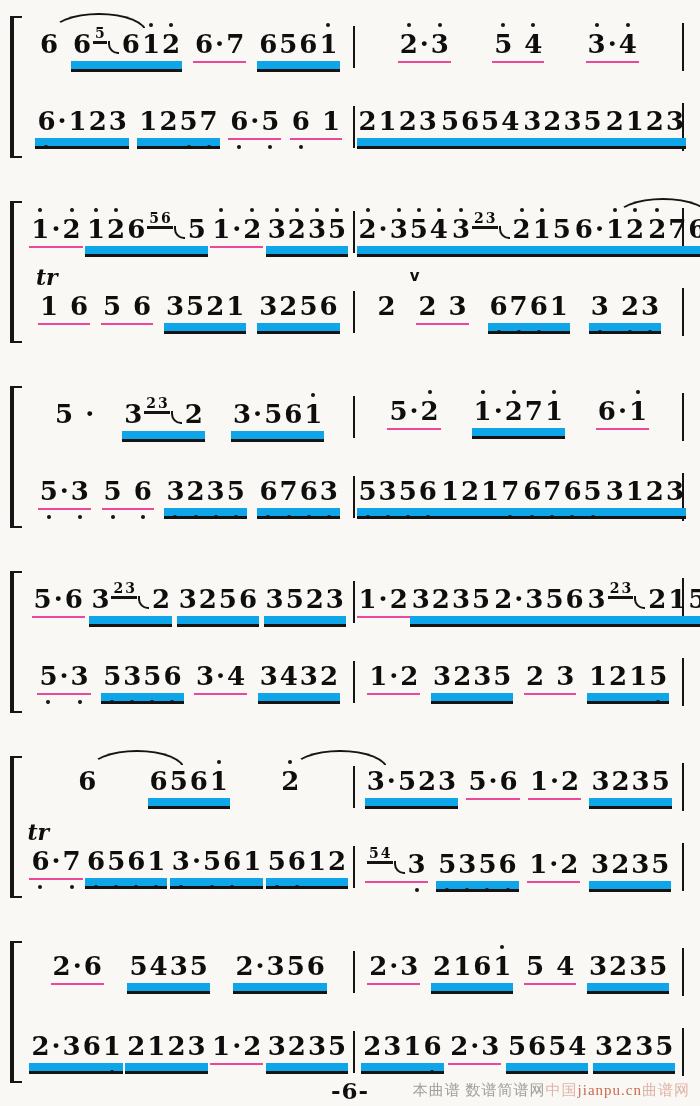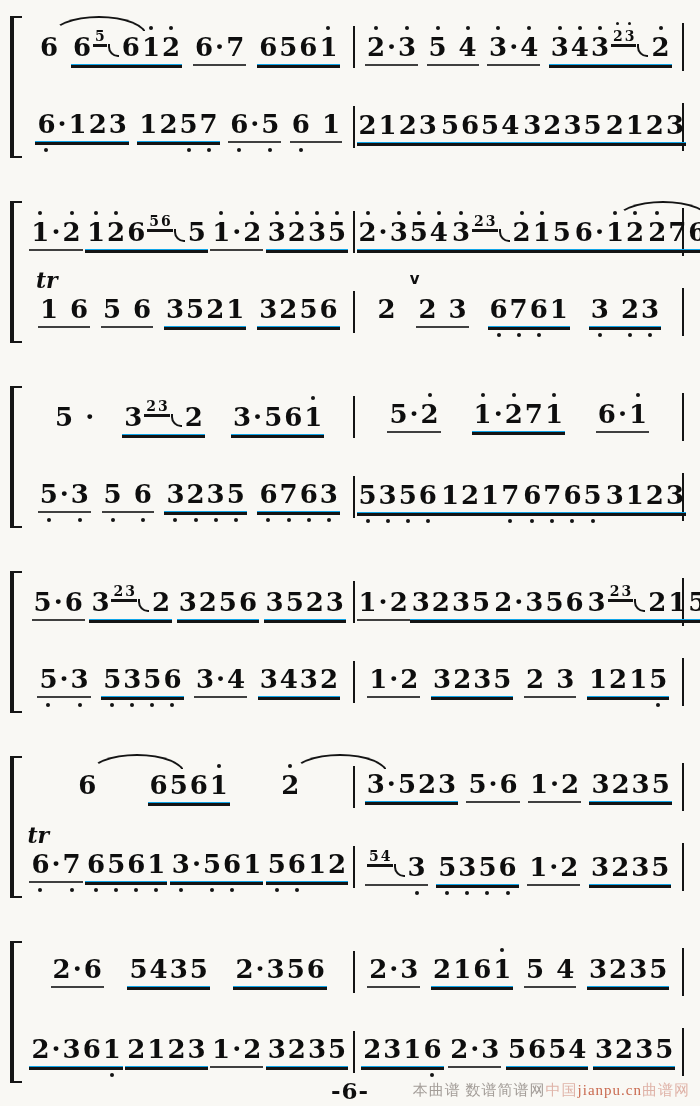--- a/index.html
+++ b/index.html
@@ -12,22 +12,22 @@
   .system:last-of-type{margin-bottom:0;text-align:right;}
   .bracket{flex:0 0 8px;width:8px;border-left:4px solid #161616;
     border-top:2px solid #161616;border-bottom:2px solid #161616;margin:4px 3px 4px 0;}
   .syscontent{flex:1;display:flex;flex-direction:column;justify-content:space-between;min-width:0;}
   .scoreline{display:flex;align-items:center;height:70px;}
   .measure{flex:1;display:flex;justify-content:space-evenly;align-items:baseline;padding:0 2px;min-width:0;}
   .bar{flex:0 0 2px;width:2px;height:42px;background:#141414;}
   .bar.end{height:48px;}
   .tok{position:relative;display:inline-block;font-weight:bold;font-size:26px;line-height:1;white-space:nowrap;}
   .tw{display:inline-block;padding:0 1px 4px;line-height:1;}
-  .tw.u1{border-bottom:2px solid #404040;}
-  .tw.u2{border-bottom:1px solid #0ea5e9;box-shadow:0 3px 0 #141414;}
+  .tw.u1{border-bottom:2px solid #ec4899;}
+  .tw.u2{border-bottom:8px solid #0ea5e9;box-shadow:0 3px 0 #141414;}
   .ch{position:relative;display:inline-block;padding:0 1px;}
   .sp{display:inline-block;width:10px;}
   .da{position:absolute;left:50%;top:-8px;width:4px;height:4px;margin-left:-2px;background:#141414;border-radius:50%;}
   .db{position:absolute;left:50%;bottom:-15px;width:4px;height:4px;margin-left:-2px;background:#141414;border-radius:50%;}
   .gr{display:inline-block;font-size:14px;vertical-align:15px;padding:0 1px 1px;
       border-bottom:1px solid #141414;box-shadow:0 2px 0 #141414;margin:0 1px;line-height:1;}
   .gch{position:relative;display:inline-block;padding:0 1px;}
   .gch .da{top:-7px;width:3px;height:3px;margin-left:-1.5px;}
   .gslur{display:inline-block;width:9px;height:11px;border-left:2px solid #141414;border-bottom:2px solid #141414;
       border-bottom-left-radius:10px;margin-right:2px;vertical-align:-1px;}
@@ -54,21 +54,20 @@
               <span class="tok"><span class="arc"></span><span class="tw"><span class="ch">6</span></span></span>
               <span class="tok"><span class="tw u2"><span class="ch">6</span><span class="gr"><span class="gch">5</span></span><span class="gslur"></span><span class="ch">6</span><span class="ch">1<i class="da"></i></span><span class="ch">2<i class="da"></i></span></span></span>
               <span class="tok"><span class="tw u1"><span class="ch">6</span><span class="ch">·</span><span class="ch">7</span></span></span>
               <span class="tok"><span class="tw u2"><span class="ch">6</span><span class="ch">5</span><span class="ch">6</span><span class="ch">1<i class="da"></i></span></span></span>
             </div>
             <span class="bar"></span>
             <div class="measure">
               <span class="tok"><span class="tw u1"><span class="ch">2<i class="da"></i></span><span class="ch">·</span><span class="ch">3<i class="da"></i></span></span></span>
               <span class="tok"><span class="tw u1"><span class="ch">5<i class="da"></i></span><span class="sp"></span><span class="ch">4<i class="da"></i></span></span></span>
               <span class="tok"><span class="tw u1"><span class="ch">3<i class="da"></i></span><span class="ch">·</span><span class="ch">4<i class="da"></i></span></span></span>
-              <span class="tok"><span class="tw u2"><span class="ch">3<i class="da"></i></span><span class="ch">4<i class="da"></i></span><span class="ch">3<i class="da"></i></span><span class="gr"><span class="gch">2<i class="da"></i></span><span class="gch">3<i class="da"></i></span></span><span class="gslur"></span><span class="ch">2<i class="da"></i></span></span></span>
             </div>
             <span class="bar end"></span>
           </div>
           <div class="scoreline">
             <div class="measure">
               <span class="tok"><span class="tw u2"><span class="ch">6<i class="db"></i></span><span class="ch">·</span><span class="ch">1</span><span class="ch">2</span><span class="ch">3</span></span></span>
               <span class="tok"><span class="tw u2"><span class="ch">1</span><span class="ch">2</span><span class="ch">5<i class="db"></i></span><span class="ch">7<i class="db"></i></span></span></span>
               <span class="tok"><span class="tw u1"><span class="ch">6<i class="db"></i></span><span class="ch">·</span><span class="ch">5<i class="db"></i></span></span></span>
               <span class="tok"><span class="tw u1"><span class="ch">6<i class="db"></i></span><span class="sp"></span><span class="ch">1</span></span></span>
             </div>

